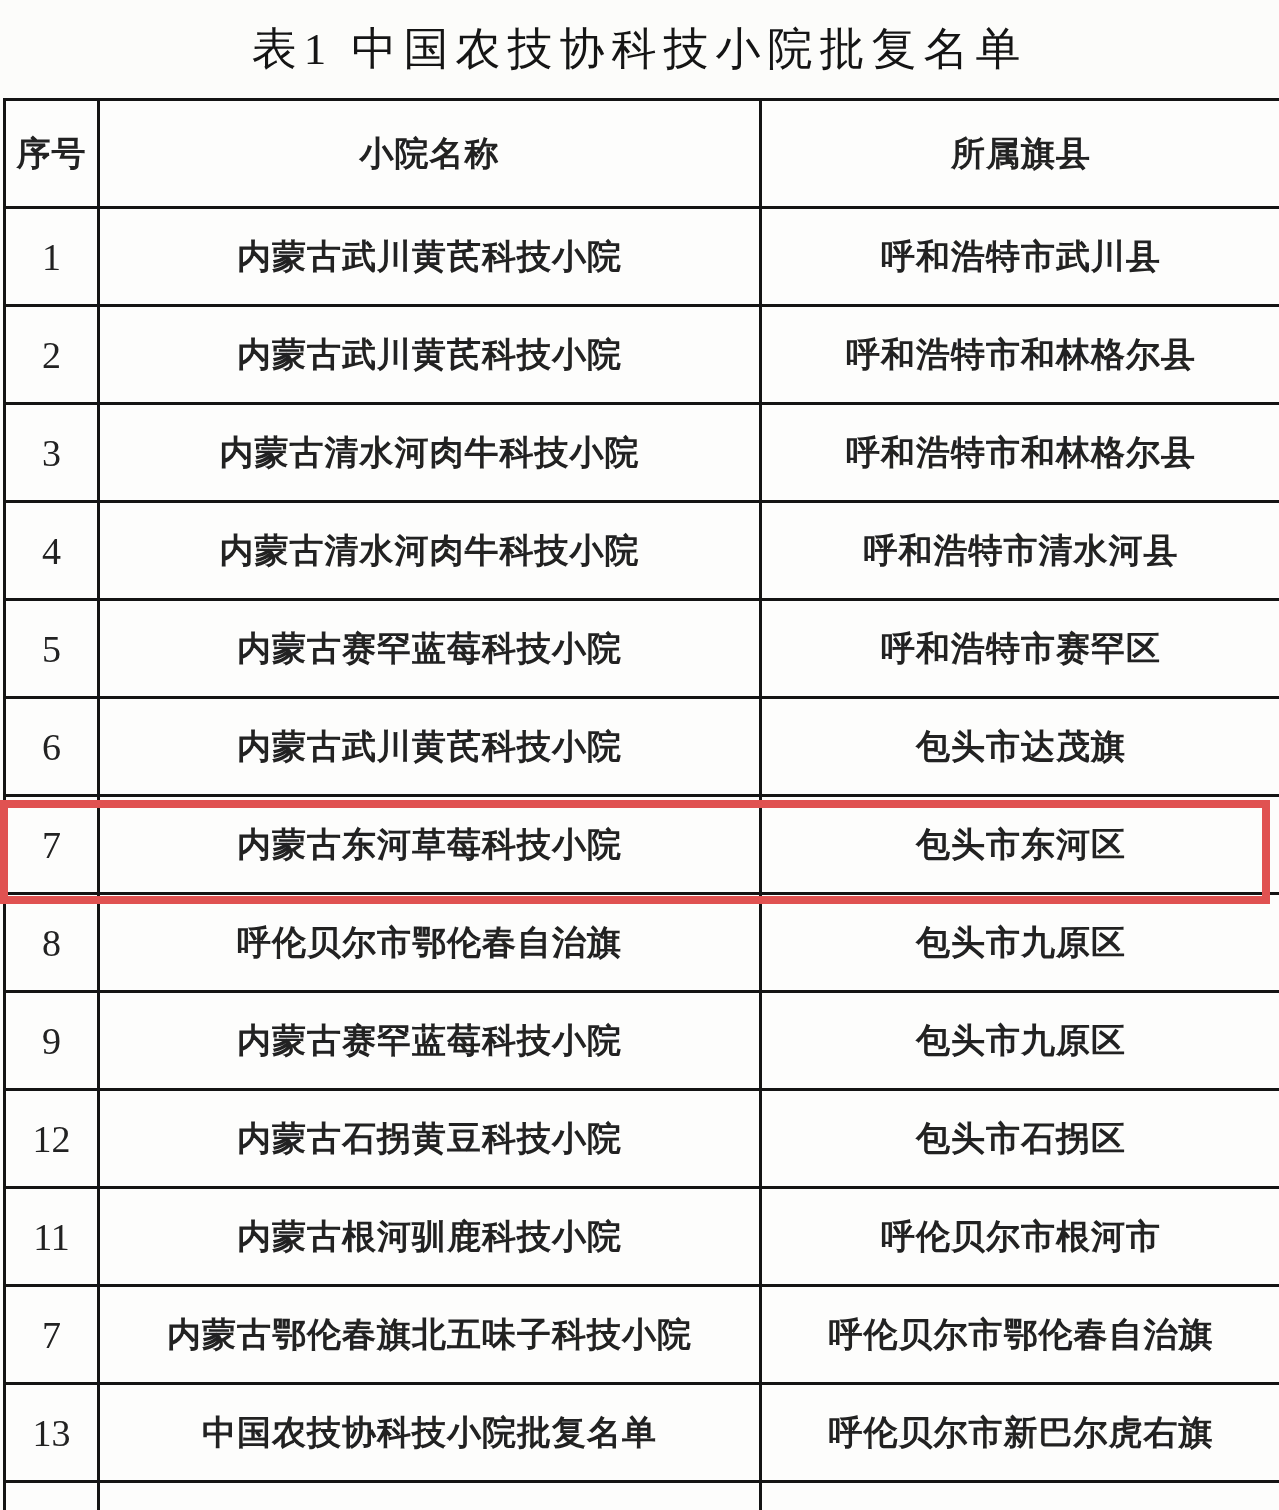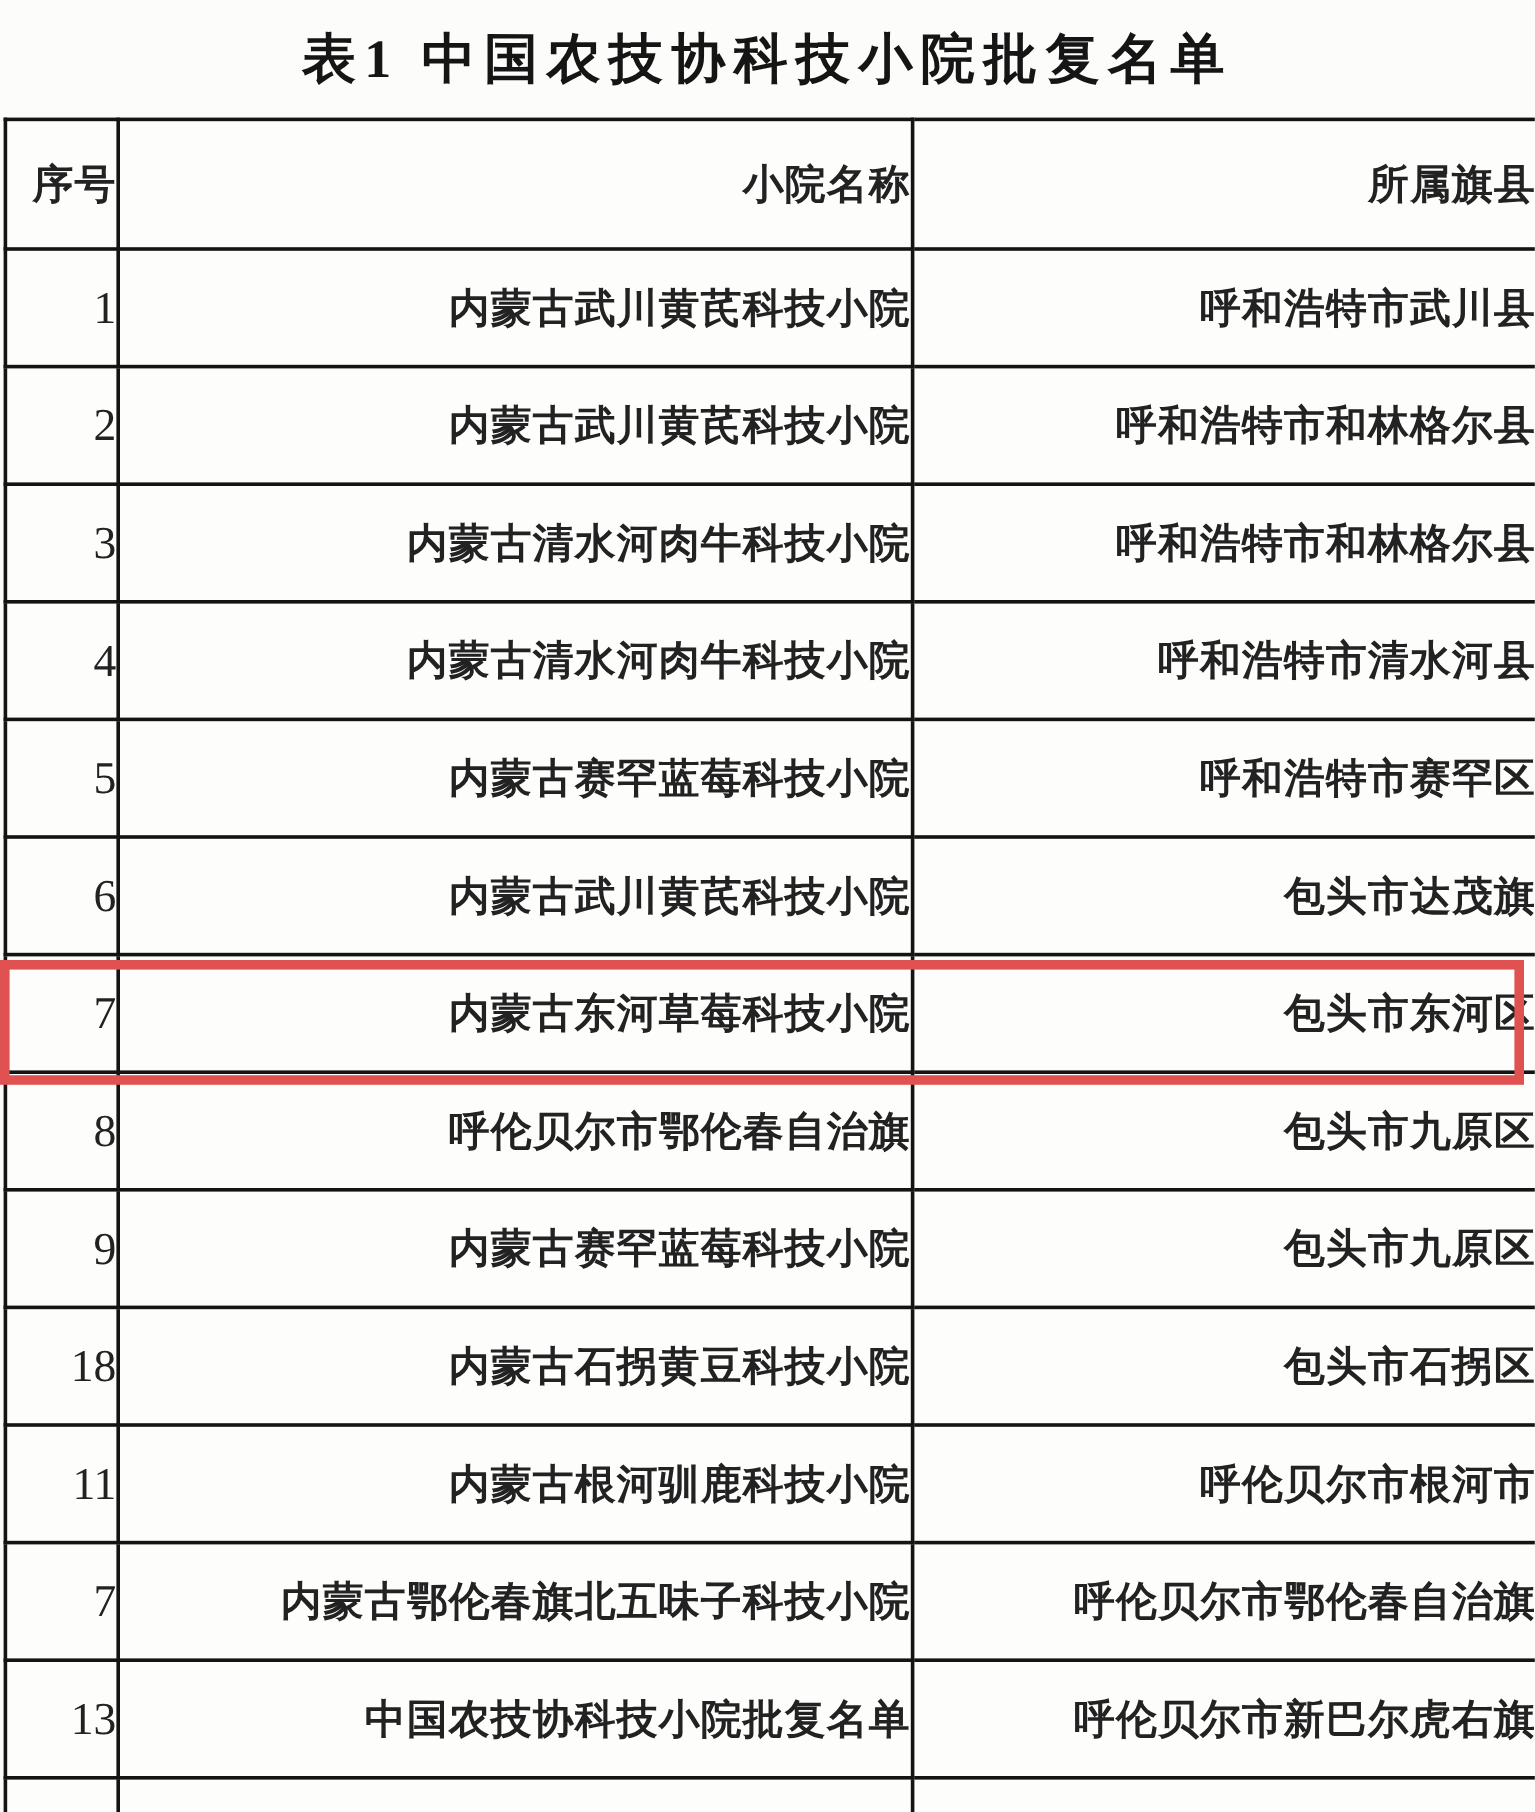--- a/index.html
+++ b/index.html
@@ -18,41 +18,41 @@
   .doc-title {
     position: absolute;
     top: 0;
     left: 0;
     width: 1279px;
     height: 98px;
     display: flex;
     align-items: center;
     justify-content: center;
     font-size: 45px;
-    font-weight: 700;
+    font-weight: 400;
     letter-spacing: 7px;
     color: #151515;
     white-space: nowrap;
   }
   table.approval-table {
     position: absolute;
     top: 98px;
     left: 3px;
     width: 1277px;
     border-collapse: collapse;
     table-layout: fixed;
     background: #fdfdfc;
   }
   table.approval-table col.c-no     { width: 94px;  }
   table.approval-table col.c-name   { width: 662px; }
   table.approval-table col.c-county { width: 521px; }
   table.approval-table th,
   table.approval-table td {
     border: 3px solid #141414;
-    text-align: right;
+    text-align: center;
     vertical-align: middle;
     font-size: 34px;
     font-weight: 600;
     color: #222222;
     letter-spacing: 1px;
     padding: 0;
     overflow: hidden;
     white-space: nowrap;
   }
   table.approval-table thead tr { height: 108px; }
@@ -133,21 +133,21 @@
       <td class="cell-no">8</td>
       <td>呼伦贝尔市鄂伦春自治旗</td>
       <td>包头市九原区</td>
     </tr>
     <tr>
       <td class="cell-no">9</td>
       <td>内蒙古赛罕蓝莓科技小院</td>
       <td>包头市九原区</td>
     </tr>
     <tr>
-      <td class="cell-no">18</td>
+      <td class="cell-no">12</td>
       <td>内蒙古石拐黄豆科技小院</td>
       <td>包头市石拐区</td>
     </tr>
     <tr>
       <td class="cell-no">11</td>
       <td>内蒙古根河驯鹿科技小院</td>
       <td>呼伦贝尔市根河市</td>
     </tr>
     <tr>
       <td class="cell-no">7</td>

